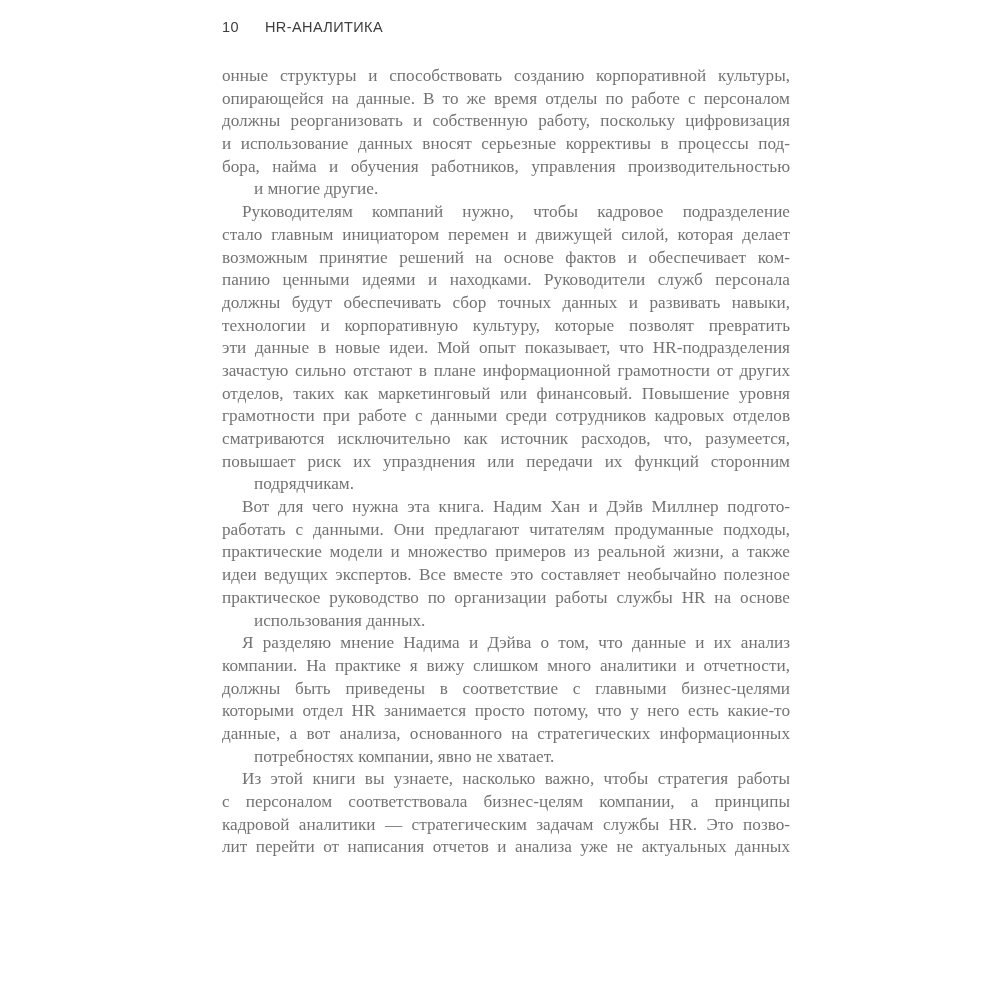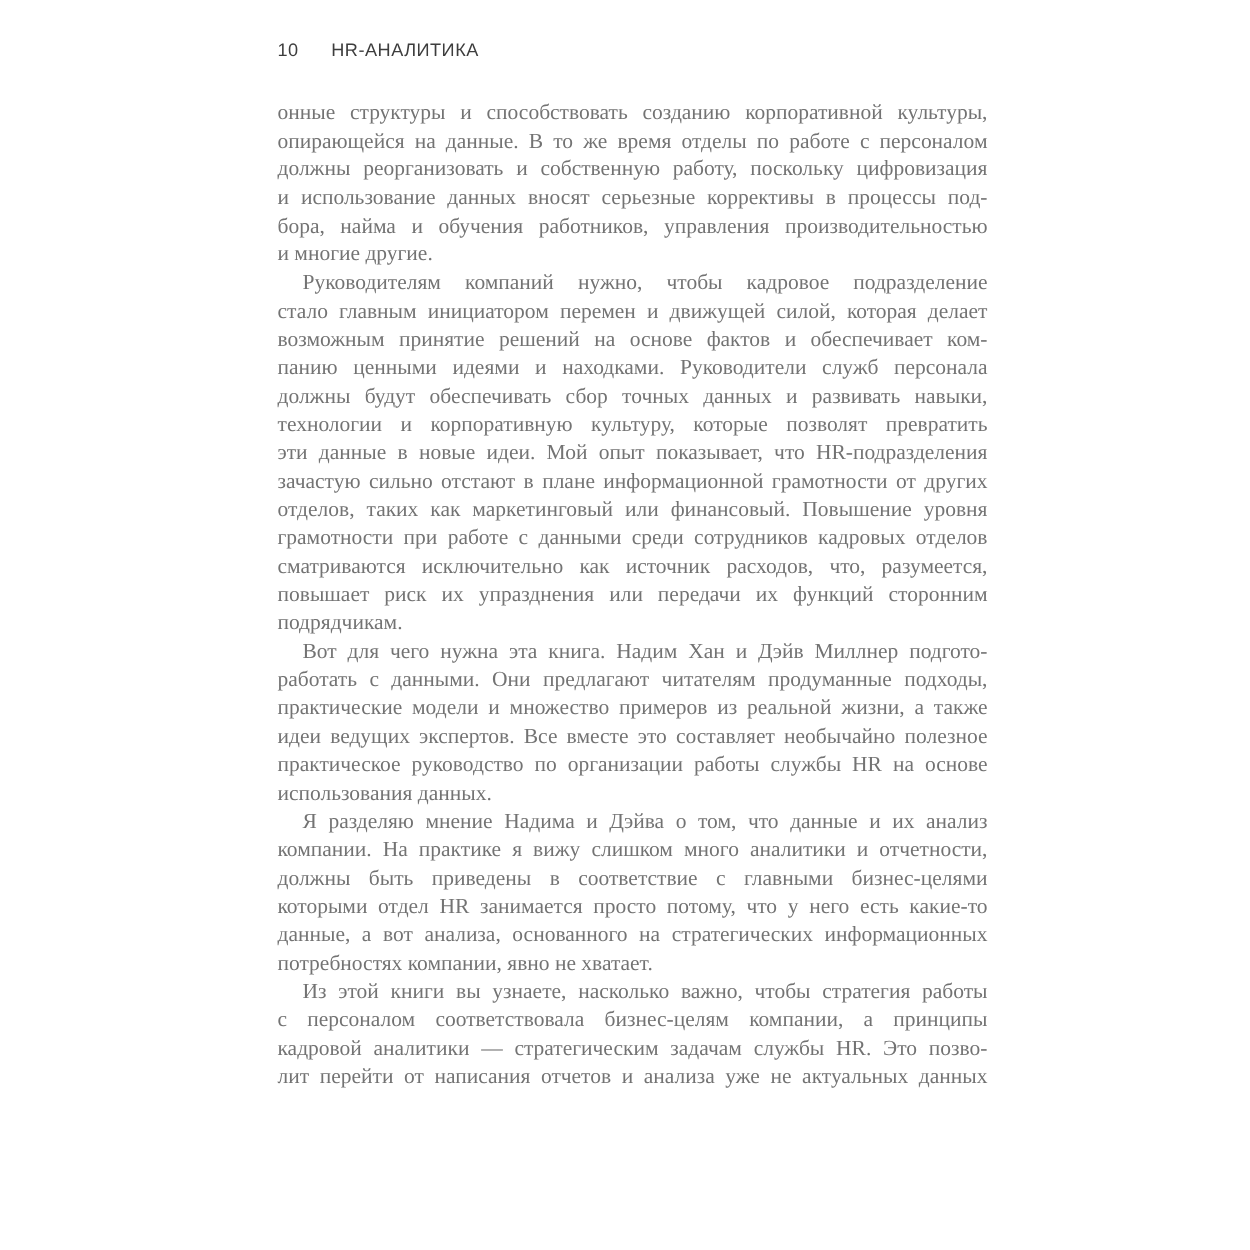--- a/index.html
+++ b/index.html
@@ -12,21 +12,21 @@
     overflow: hidden;
     font-family: "Liberation Serif", "DejaVu Serif", serif;
   }
   .content {
     position: absolute;
     left: 222px;
     top: 0;
     width: 568px;
   }
   .running-head {
-    margin-top: 34px;
+    margin-top: 20px;
     display: flex;
     align-items: baseline;
     font-family: "Liberation Sans", "DejaVu Sans", sans-serif;
     font-size: 14.5px;
     font-weight: 400;
     color: #3d3d3d;
     letter-spacing: 0.4px;
     line-height: 15px;
   }
   .running-head .page-number { width: 43px; }
@@ -38,21 +38,21 @@
     font-family: Liberation Serif, serif;
   }
   .para { margin: 0; padding: 0; }
   .line {
     text-align: justify;
     text-align-last: justify;
     white-space: normal;
     height: 22.7px;
   }
   .line.indent { text-indent: 20px; }
-  .line.endline { text-align-last: left; }
+  .line.endline { text-align-last: left; margin-left: 32px; }
 </style>
 </head>
 <body>
 
 <div class="page">
   <div class="content">
 
     <div class="running-head">
       <span class="page-number">10</span>
       <span class="book-title">HR-АНАЛИТИКА</span>

